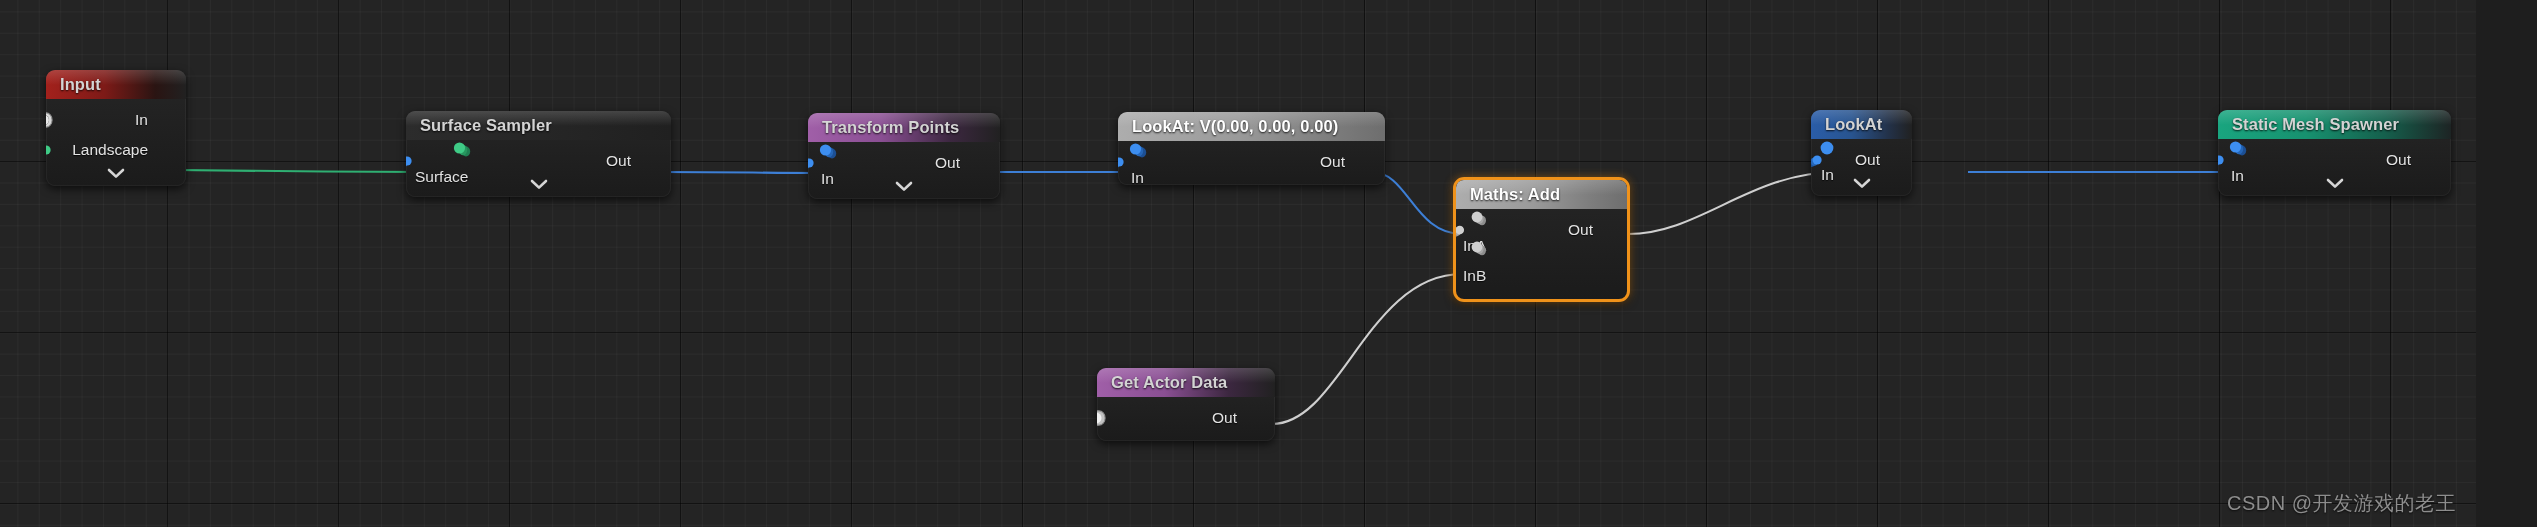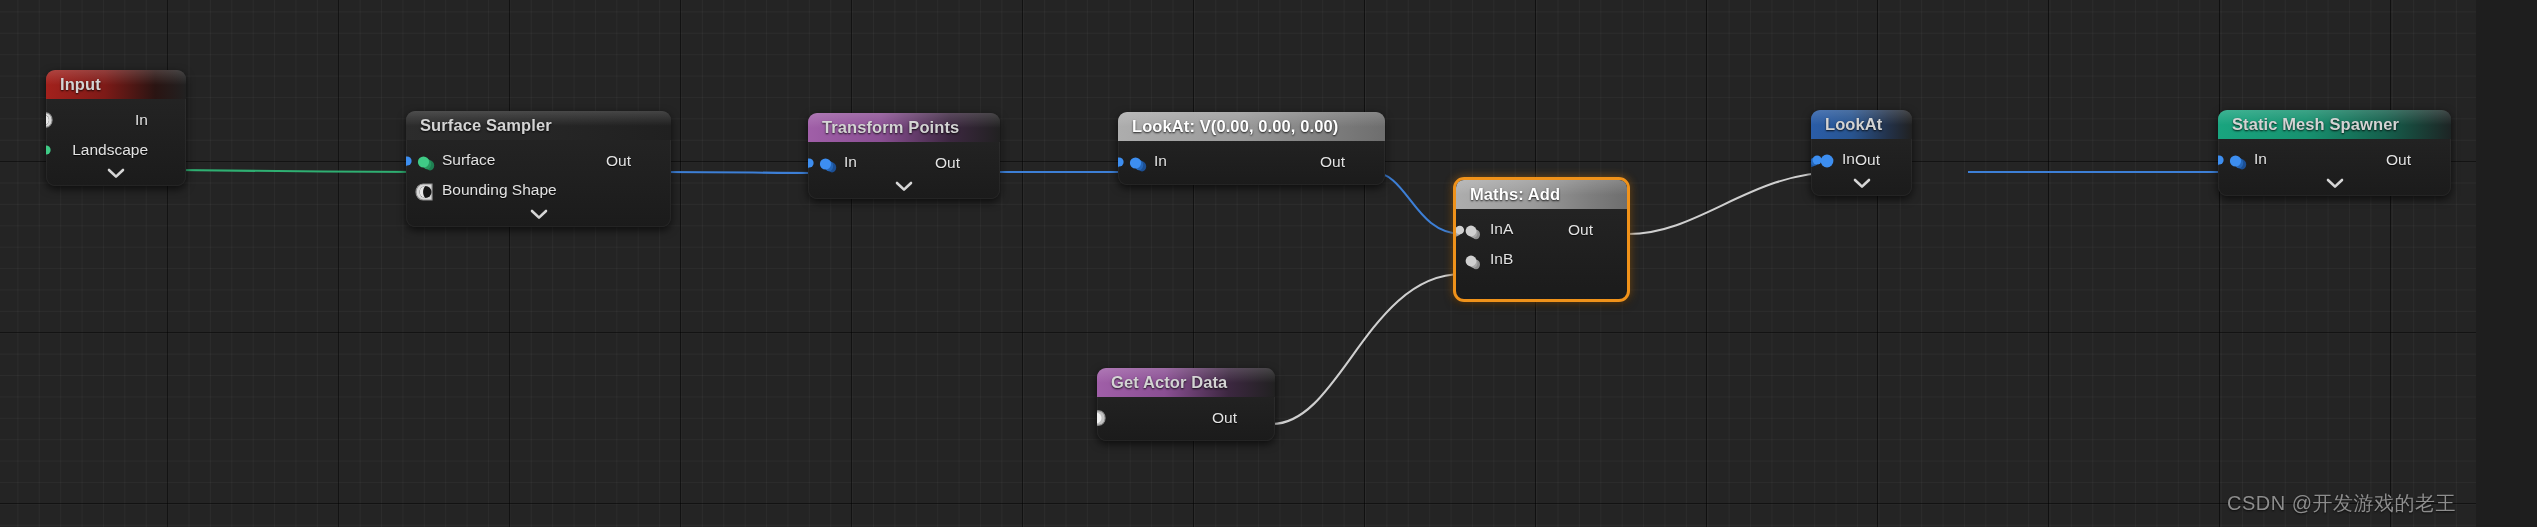--- a/index.html
+++ b/index.html
@@ -93,22 +93,23 @@
   .pin-label {
     font-size: 15.5px;
     color: #e2e2e2;
     text-shadow: 0 1px 1px rgba(0,0,0,0.8);
     white-space: nowrap;
   }
   .pin-in {
     position: absolute;
     left: 9px;
     display: flex;
-    align-items: flex-start;
+    align-items: flex-end;
     gap: 10px;
+    flex-direction: column;
   }
   .pin-out {
     position: absolute;
     right: 9px;
     display: flex;
     align-items: center;
     gap: 9px;
     flex-direction: row;
   }
   .pin-left-label {
@@ -222,32 +223,20 @@
         </span>
         <span class="pin-left-label" style="right:40px;">Out</span>
         <span class="pin pin-out" style="right:9px;">
           <svg width="21" height="22" viewBox="0 0 21 22">
             <ellipse cx="6" cy="14.5" rx="4.2" ry="5" fill="#1c4f94"></ellipse>
             <ellipse cx="9" cy="13" rx="4.2" ry="5.2" fill="#2566b8"></ellipse>
             <circle cx="12.5" cy="11" r="5.6" fill="#3d8ef0"></circle>
           </svg>
         </span>
       </div>
-      <div class="pin-row">
-        <span class="pin-in">
-          <span class="pin">
-            <svg width="19" height="22" viewBox="0 0 19 22">
-              <path d="M17 3 h-9 a7 8 0 0 0 0 16 h9 z" fill="#d8d8d8" stroke="#8f8f8f" stroke-width="1.2"></path>
-              <circle cx="10.5" cy="11" r="6" fill="#161616"></circle>
-              <path d="M10.5 5 a6 6 0 0 0 0 12 a5 7 0 0 1 0 -12 z" fill="#e8e8e8"></path>
-            </svg>
-          </span>
-          <span class="pin-label">Bounding Shape</span>
-        </span>
-      </div>
       <div class="chev">
         <svg width="20" height="11" viewBox="0 0 20 11">
             <path d="M3 2 L10 8.6 L17 2" fill="none" stroke="#d5d5d5" stroke-width="2.6" stroke-linecap="round" stroke-linejoin="round"></path>
           </svg>
       </div>
     </div>
   </div>
 
   <div class="node" style="left:808px; top:113px; width:192px;">
     <div class="node-header hdr-purple">

